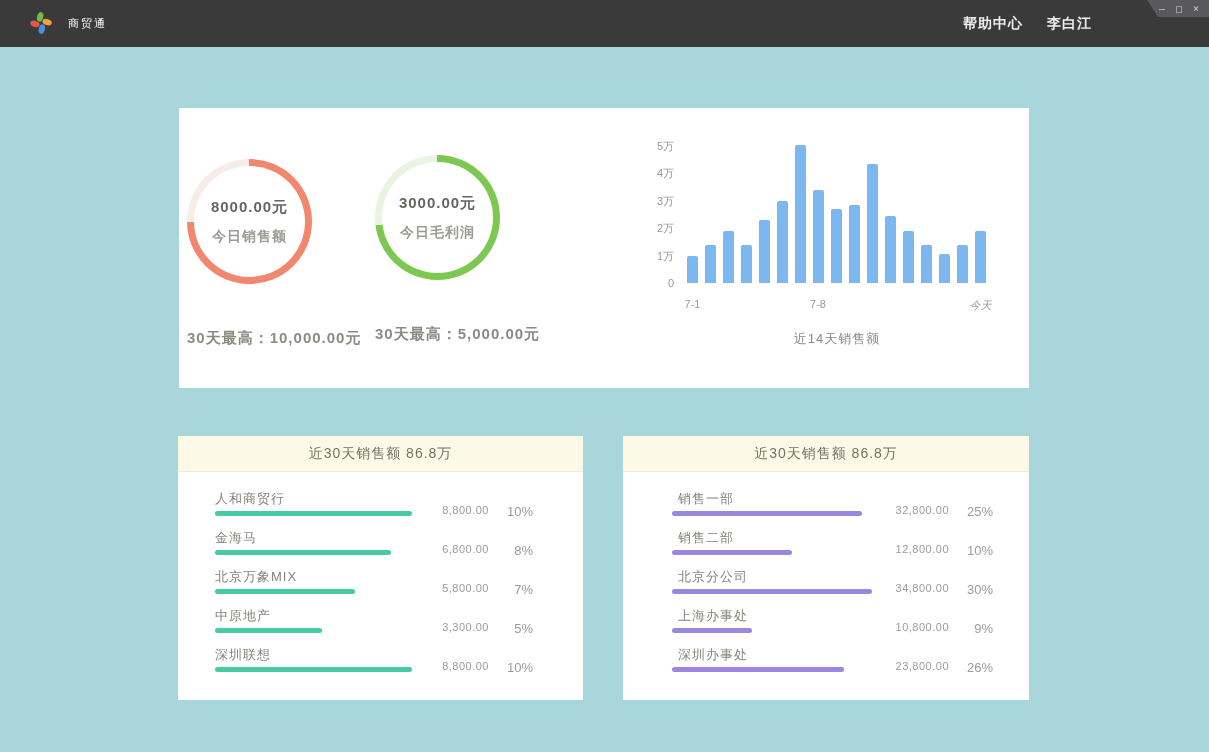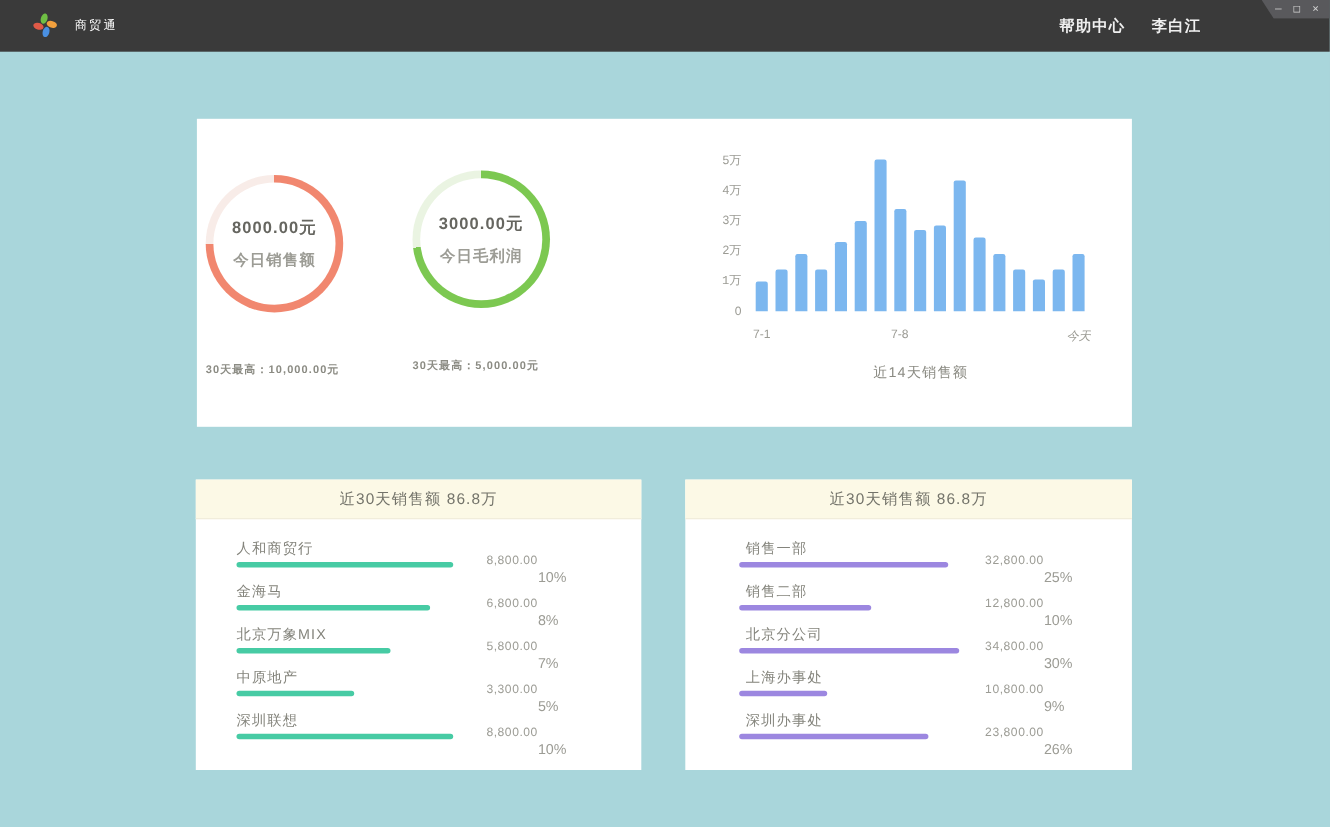--- a/index.html
+++ b/index.html
@@ -32,40 +32,40 @@
     display:flex; align-items:center; justify-content:center;
     font-size:14px; color:#73736A; letter-spacing:1px; }
   
   .donut-block { position:absolute; display:flex; flex-direction:column; align-items:flex-start;font-weight:bold; }
   .donut { position:relative; width:125px; height:125px; border-radius:50%; }
   .donut::after { content:""; position:absolute; inset:7px; border-radius:50%; background:#FFFFFF; }
   .donut-text { position:absolute; inset:0; z-index:2; display:flex; flex-direction:column;
     align-items:center; justify-content:center; gap:11px; }
   .donut-value { font-size:15px; color:#666660; letter-spacing:1px; }
   .donut-label { font-size:14px; color:#9C9C95; letter-spacing:1px; }
-  .donut-footnote { font-size:10px; color:#8B8B83; letter-spacing:1px; }
+  .donut-footnote { font-size:15px; color:#8B8B83; letter-spacing:1px; }
   
   .chart { position:absolute; left:440px; top:30px; width:395px; height:230px; }
   .chart .bars { position:absolute; left:68px; bottom:85px; width:300px; height:140px;
     display:flex; align-items:flex-end; gap:7px; }
   .chart .bar { width:11px; background:#7CB7EF; border-radius:2px 2px 0 0; }
   .chart .y-tick { position:absolute; left:0; width:55px; text-align:right;
     font-size:11px; color:#9B9B94; height:14px; line-height:14px; }
   .chart .x-tick { position:absolute; top:160px; transform:translateX(-50%);
     font-size:11px; color:#9B9B94; white-space:nowrap; }
   .chart .caption { position:absolute; left:68px; top:192px; width:300px; text-align:center;
     font-size:13px; color:#8B8B83; letter-spacing:1px; }
   
   .rank-body { padding:18px 0 0 0; }
   .rank-row { position:relative; height:39px; }
   .rank-name { position:absolute; top:0; font-size:13px; color:#84847C; letter-spacing:1px; }
   .rank-bar { position:absolute; top:21px; height:5px; border-radius:3px; }
   .rank-values { position:absolute; top:14px; right:0; display:flex; }
   .rank-amount { width:78px; text-align:right; font-size:11px; color:#9C9C95; letter-spacing:0.5px; }
-  .rank-pct { width:44px; font-size:13px; color:#9C9C95;margin-top:13px; }
+  .rank-pct { width:44px; text-align:right; font-size:13px; color:#9C9C95; }
   .card-rank-left  .rank-name, .card-rank-left  .rank-bar { left:37px; }
   .card-rank-left  .rank-values { right:50px; }
   .card-rank-right .rank-name { left:55px; }
   .card-rank-right .rank-bar  { left:49px; }
   .card-rank-right .rank-values { right:36px; }
 </style>
 </head>
 <body>
 
 <div class="stage">
@@ -115,21 +115,21 @@
               <div class="donut-label">今日毛利润</div>
             </div>
           </div>
           <div class="donut-footnote" style="margin-top: 45px;">30天最高：5,000.00元</div>
         </div>
       </div>
 
     <div class="chart">
       <div id="chart-y-axis">
           <div class="y-tick" style="position: absolute; bottom: 78px;">0</div>
-          <div class="y-tick" style="position: absolute; bottom: 105.4px; font-family: Liberation Mono, monospace;">1万</div>
+          <div class="y-tick" style="position: absolute; bottom: 105.4px;">1万</div>
           <div class="y-tick" style="position: absolute; bottom: 132.8px;">2万</div>
           <div class="y-tick" style="position: absolute; bottom: 160.2px;">3万</div>
           <div class="y-tick" style="position: absolute; bottom: 187.6px;">4万</div>
           <div class="y-tick" style="position: absolute; bottom: 215px;">5万</div>
         </div>
       <div class="bars" id="chart-bars">
           <div class="bar" style="height: 27.4px; background: rgb(124, 183, 239);"></div>
           <div class="bar" style="height: 38.4px; background: rgb(124, 183, 239);"></div>
           <div class="bar" style="height: 52.1px; background: rgb(124, 183, 239);"></div>
           <div class="bar" style="height: 38.4px; background: rgb(124, 183, 239);"></div>

